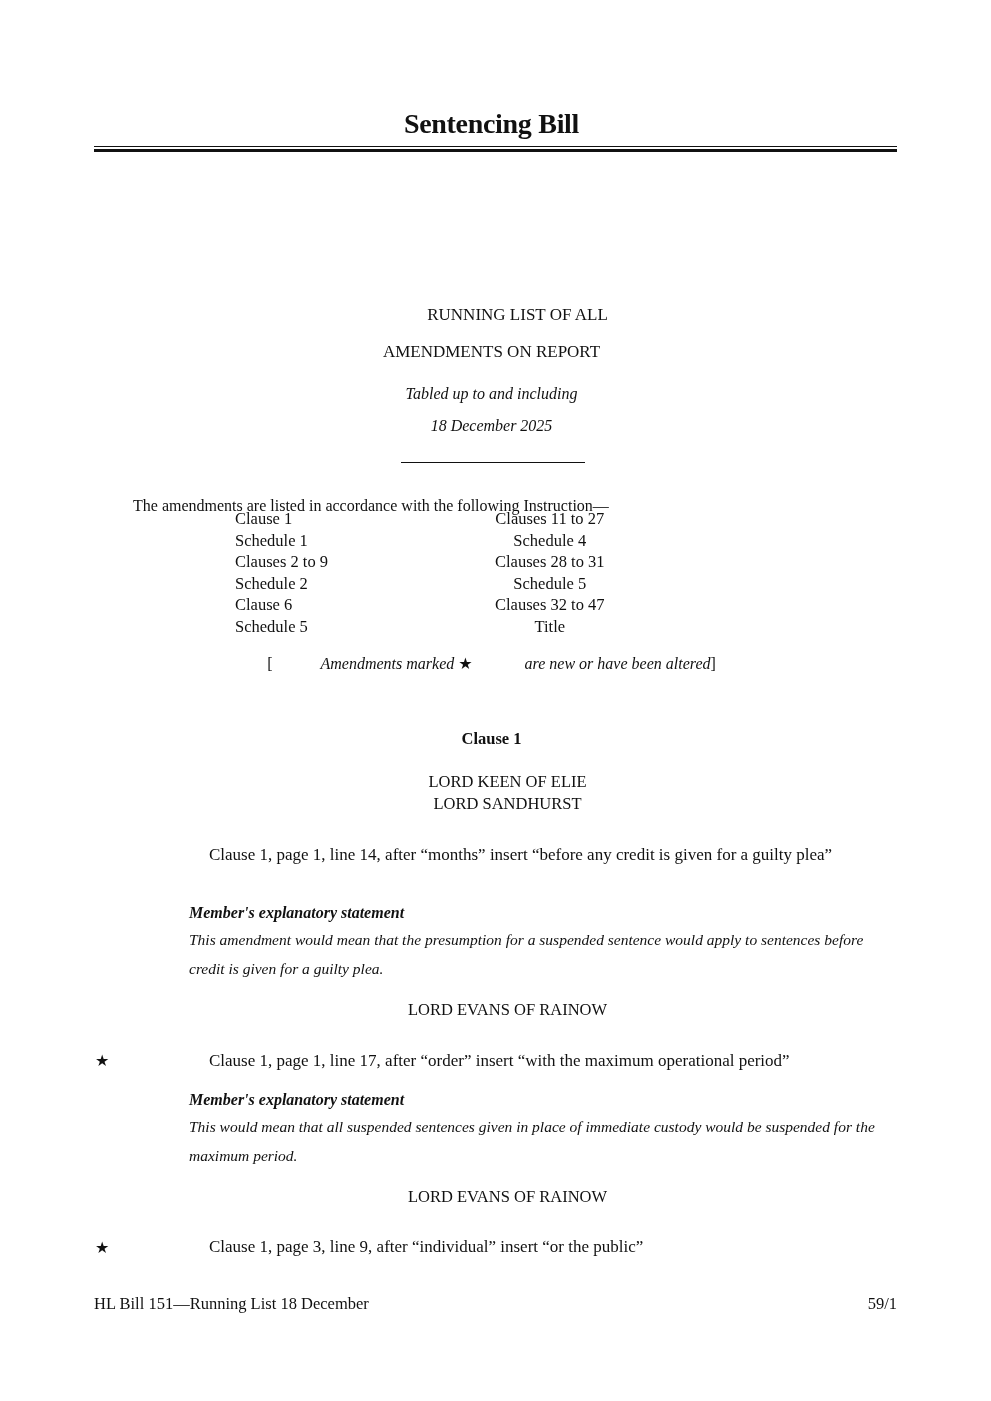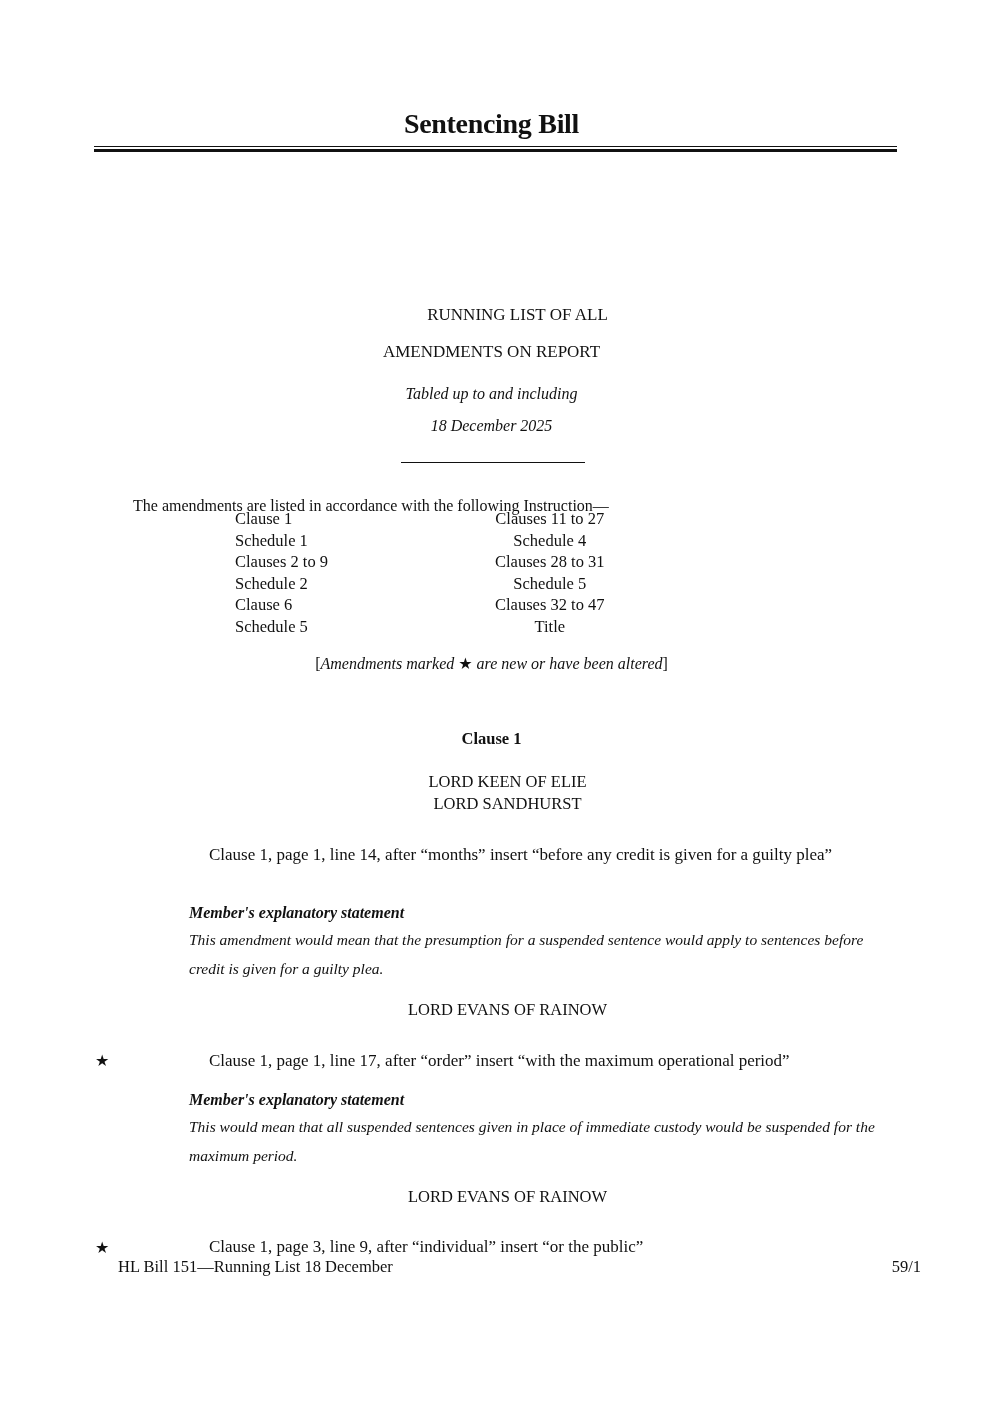--- a/index.html
+++ b/index.html
@@ -20,37 +20,37 @@
     .ital { font-style: italic; font-size: 16px; font-family: "Liberation Serif", serif; }
     .short-rule { left: 401px; width: 184px; top: 462px; border-top: 1px solid #111; height: 0; }
     .instr {
       left: 133px; top: 497px; font-size: 16px;
       font-family: "Liberation Serif", serif;
     }
     .list-col { top: 508px; font-size: 16.5px; line-height: 21.5px; font-family: "Liberation Serif", serif; }
     .list-col.left { left: 235px; }
     .list-col.right { left: 495px; text-align: center; }
     .note { top: 654px; font-size: 16px; font-family: "Liberation Serif", serif; }
-    .note i { font-style: italic; }
+    .note i { font-style: italic; margin-left: 48px; }
     .section { top: 729px; font-size: 16.5px; font-weight: bold; font-family: "Liberation Serif", serif; }
     .member { font-size: 16.5px; line-height: 21px; font-family: "Liberation Serif", serif; margin-left: 16px; }
     .amend {
       left: 189px; width: 708px; font-size: 17px; line-height: 20px;
       font-family: "Liberation Serif", serif; text-align: justify; margin-left: 20px;
     }
     .star { left: 95px; font-size: 16px; }
     .exp-label {
       left: 189px; font-weight: bold; font-style: italic; font-size: 16px;
       font-family: "Liberation Serif", serif;
     }
     .exp-text {
       left: 189px; width: 690px; font-style: italic; font-size: 15.5px; line-height: 29px;
       font-family: "Liberation Serif", serif;
     }
-    .footer { top: 1257px; font-size: 16.5px; font-family: "Liberation Serif", serif; margin-left: 24px; }
+    .footer { top: 1294px; font-size: 16.5px; font-family: "Liberation Serif", serif; }
     .footer.left { left: 94px; }
     .footer.right { left: 800px; width: 97px; text-align: right; }
   </style>
 </head>
 <body>
 
 <div>
 
   <div class="abs center title">Sentencing Bill</div>
   <div class="abs rule-thin"></div>

